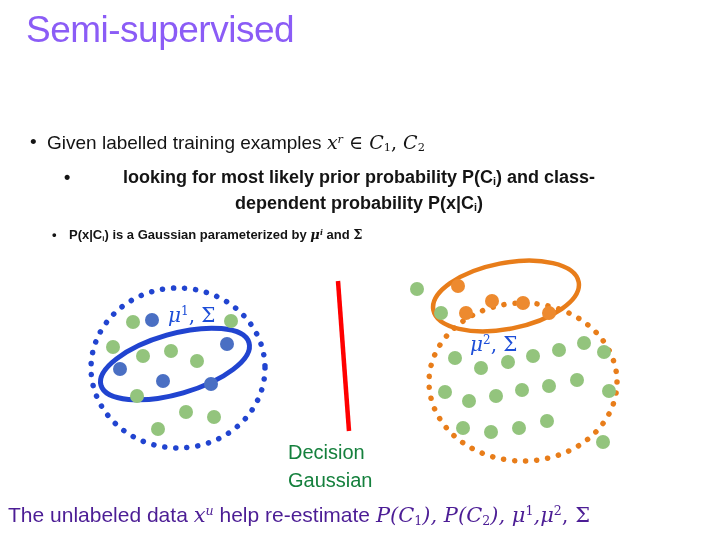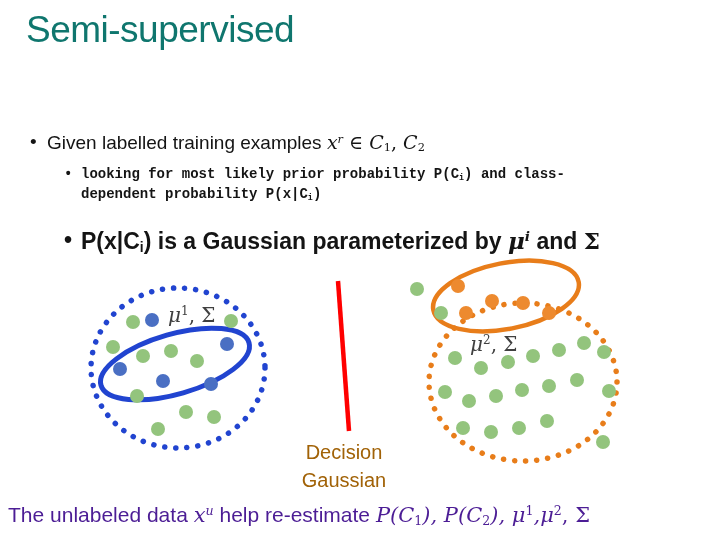--- a/index.html
+++ b/index.html
@@ -2,38 +2,38 @@
 <html><head>
 <meta charset="utf-8">
 <style>
   html,body { margin:0; padding:0; background:#ffffff; }
   .slide {
     position:relative; width:711px; height:548px; background:#ffffff;
     font-family:"Liberation Sans", sans-serif; color:#141414; overflow:hidden;
   }
   .title {
     position:absolute; left:26px; top:8px;
-    font-size:37px; line-height:1.21; color:#0f766e; letter-spacing:-0.5px;
+    font-size:37px; line-height:1.21; color:#8b5cf6; letter-spacing:-0.5px;
   }
-  .bullet { position:absolute; padding-left:17px; }
+  .bullet { position:absolute; padding-left:17px;text-align:center; }
   .bullet::before { content:"\2022"; position:absolute; left:0; top:0; }
   #b1 { left:30px; top:131px; font-size:19px; }
-  #b2 { left:64px; top:165px; font-size:14px; width:556px; font-weight:700; line-height:1.42;font-family:Liberation Mono, monospace; }
-  #b3 { left:64px; top:227px; font-size:23px; font-weight:700; }
+  #b2 { left:64px; top:165px; font-size:18px; width:556px; font-weight:700; line-height:1.42; }
+  #b3 { left:52px; top:227px; font-size:13px; font-weight:700; }
   .math  { font-family:"DejaVu Serif", serif; font-style:italic; }
   .mathu { font-family:"DejaVu Serif", serif; font-style:normal; }
   .sup { font-size:0.6em; vertical-align:0.55em; }
   .sub { font-size:0.6em; vertical-align:-0.2em; }
   .diagram { position:absolute; left:0; top:0; width:711px; height:548px; }
-  .mu-label { position:absolute; font-size:20px; color:#404040; }
+  .mu-label { position:absolute; font-size:20px; color:#1d4ed8; }
   #mu1 { left:168px; top:303px; }
   #mu2 { left:470px; top:332px; }
   #decision {
-    position:absolute; left:288px; top:438px; width:112px; text-align:center;
-    color:#a16207; font-size:20px; line-height:1.4; font-weight:500;
+    position:absolute; left:288px; top:438px; width:112px; 
+    color:#15803d; font-size:20px; line-height:1.4; font-weight:500;
   }
   #footer {
     position:absolute; left:8px; top:503px; font-size:21px; color:#4c1d95; white-space:nowrap;
   }
 </style>
 </head>
 <body>
 
 <div class="slide">
 

